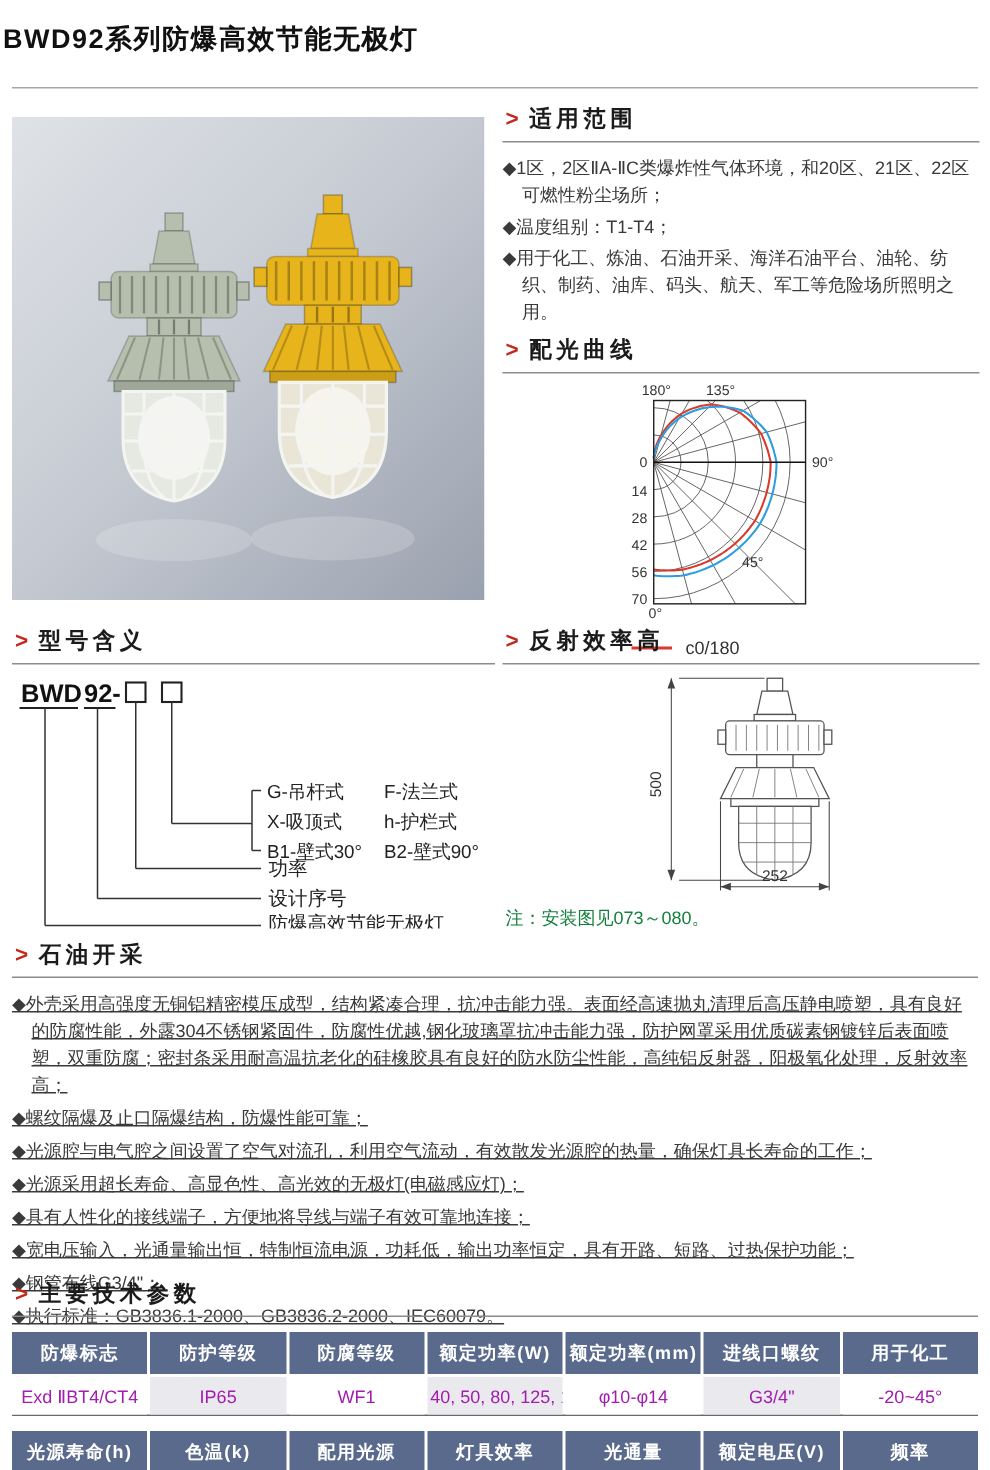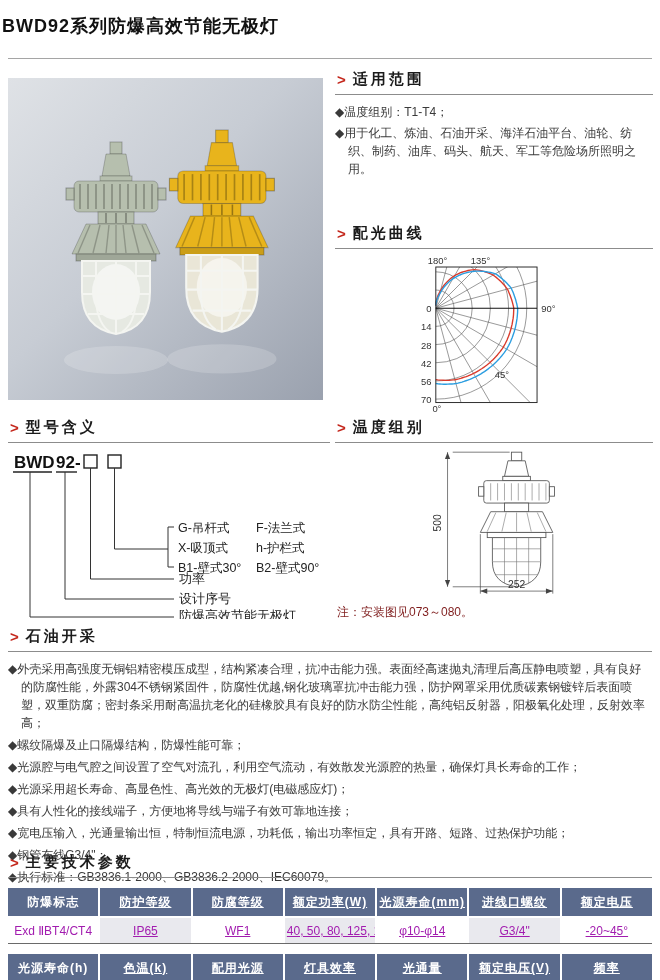--- a/index.html
+++ b/index.html
@@ -12,38 +12,38 @@
   .page-title{left:2px;top:14px;font-size:18px;font-weight:bold;letter-spacing:1px;color:#111;}
   .title-rule{left:8px;top:58px;width:644px;border-top:1px solid #a5a5a5;height:0;}
 
   .sec-head{display:flex;align-items:center;gap:7px;border-bottom:1px solid #8c8c8c;padding:0 0 5px 2px;}
   .marker{color:#c4271c;font-weight:bold;font-size:15px;line-height:1;}
   .sec-title{font-size:15px;font-weight:bold;letter-spacing:3px;color:#1b1b1b;}
 
   .blist{margin:8px 0 0;padding:0;list-style:none;font-size:12px;line-height:1.5;color:#3a3a3a;}
   .blist li{padding-left:13px;text-indent:-13px;margin-bottom:3px;}
   .features .blist{line-height:1.5;}
-  .features .blist li{margin-bottom:4px;}
+  .features .blist li{margin-bottom:4px;text-decoration:underline;}
 
   .photo-svg{display:block;}
 
   .chart-wrap{margin:6px 0 0 62px;}
   .legend{margin:2px 0 0 86px;}
   .legend-row{display:flex;align-items:center;gap:9px;font-size:12px;color:#333;margin:1px 0;}
   .legend-line{width:27px;height:0;border-top:2px solid #999;}
 
   .model-svg{display:block;margin-top:8px;}
   .dims-svg{display:block;margin:4px 0 0 52px;}
-  .dims-note{font-size:12px;color:#7f1d1d;margin:6px 0 0 2px;}
+  .dims-note{font-size:12px;color:#15803d;margin:6px 0 0 2px;}
 
   .spec-table{display:flex;flex-direction:column;border-bottom:1px solid #6a6a6a;margin-top:10px;}
   .spec-table .tr{display:flex;}
   .spec-table .th-row{margin-bottom:2px;}
   .cell{flex:1;text-align:center;padding:6px 2px 5px;font-size:12px;white-space:nowrap;overflow:hidden;}
-  .cell + .cell{margin-left:2px;text-decoration:underline;}
+  .cell + .cell{margin-left:2px;}
   .th-row .cell{background:#5a6a8c;color:#fff;font-weight:bold;letter-spacing:1px;}
   .td-row .cell{color:#a21caf;background:#fff;}
   .td-row .cell:nth-child(even){background:#e9e9ee;}
 
   svg text{font-family:"Liberation Sans","DejaVu Sans",sans-serif;}
 </style>
 </head>
 <body>
 
 <div class="abs page-title">BWD92系列防爆高效节能无极灯</div>
@@ -163,20 +163,21 @@
     </g>
   </svg>
 </div>
 
 <div class="abs" style="left:335px;top:70px;width:318px;">
   <div class="sec-head">
     <span class="marker">&gt;</span>
     <span class="sec-title">适用范围</span>
   </div>
   <ul class="blist">
+    <li>◆1区，2区ⅡA-ⅡC类爆炸性气体环境，和20区、21区、22区可燃性粉尘场所；</li>
     <li>◆温度组别：T1-T4；</li>
     <li>◆用于化工、炼油、石油开采、海洋石油平台、油轮、纺织、制药、油库、码头、航天、军工等危险场所照明之用。</li>
   </ul>
 </div>
 
 <div class="abs" style="left:335px;top:224px;width:318px;">
   <div class="sec-head">
     <span class="marker">&gt;</span>
     <span class="sec-title">配光曲线</span>
   </div>
@@ -219,20 +220,24 @@
         <text x="40" y="66" text-anchor="end">0</text>
         <text x="40" y="88" text-anchor="end">14</text>
         <text x="40" y="109" text-anchor="end">28</text>
         <text x="40" y="130" text-anchor="end">42</text>
         <text x="40" y="151" text-anchor="end">56</text>
         <text x="40" y="172" text-anchor="end">70</text>
       </g>
     </svg>
   </div>
   <div class="legend">
+    <div class="legend-row">
+      <span class="legend-line" style="border-top-color: rgb(217, 58, 43);"></span>
+      <span>c0/180</span>
+    </div>
   </div>
 </div>
 
 <div class="abs" style="left:8px;top:418px;width:322px;">
   <div class="sec-head">
     <span class="marker">&gt;</span>
     <span class="sec-title">型号含义</span>
   </div>
   <svg class="model-svg" width="322" height="168" viewBox="0 0 322 168">
     <g font-size="17" font-weight="bold" fill="#111">
@@ -270,21 +275,21 @@
       <text x="171" y="132">功率</text>
       <text x="171" y="152">设计序号</text>
       <text x="171" y="170" transform="translate(0,-1)">防爆高效节能无极灯</text>
     </g>
   </svg>
 </div>
 
 <div class="abs" style="left:335px;top:418px;width:318px;">
   <div class="sec-head">
     <span class="marker">&gt;</span>
-    <span class="sec-title">温度组别</span>
+    <span class="sec-title">反射效率高</span>
   </div>
   <svg class="dims-svg" width="216" height="151" viewBox="0 0 250 175">
     <g stroke="#555" stroke-width="1" fill="#ffffff">
       <rect x="144" y="6" width="12" height="10"></rect>
       <path d="M140 16 L160 16 L164 34 L136 34 Z"></path>
       <rect x="134" y="34" width="32" height="5"></rect>
       <rect x="112" y="39" width="76" height="26" rx="3"></rect>
       <rect x="106" y="46" width="6" height="11"></rect>
       <rect x="188" y="46" width="6" height="11"></rect>
       <rect x="136" y="65" width="28" height="10"></rect>
@@ -358,23 +363,23 @@
     <span class="marker">&gt;</span>
     <span class="sec-title">主要技术参数</span>
   </div>
 
   <div class="spec-table">
     <div class="tr th-row">
       <div class="cell">防爆标志</div>
       <div class="cell">防护等级</div>
       <div class="cell">防腐等级</div>
       <div class="cell">额定功率(W)</div>
-      <div class="cell">光源寿命(mm)</div>
+      <div class="cell">额定功率(mm)</div>
       <div class="cell">进线口螺纹</div>
-      <div class="cell">额定电压</div>
+      <div class="cell">用于化工</div>
     </div>
     <div class="tr td-row">
       <div class="cell">Exd ⅡBT4/CT4</div>
       <div class="cell">IP65</div>
       <div class="cell">WF1</div>
       <div class="cell">40, 50, 80, 125, 165</div>
       <div class="cell">φ10-φ14</div>
       <div class="cell">G3/4"</div>
       <div class="cell">-20~45°</div>
     </div>

